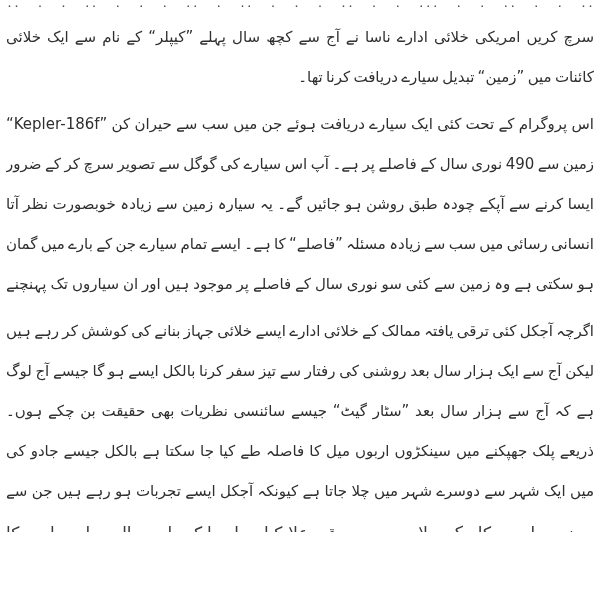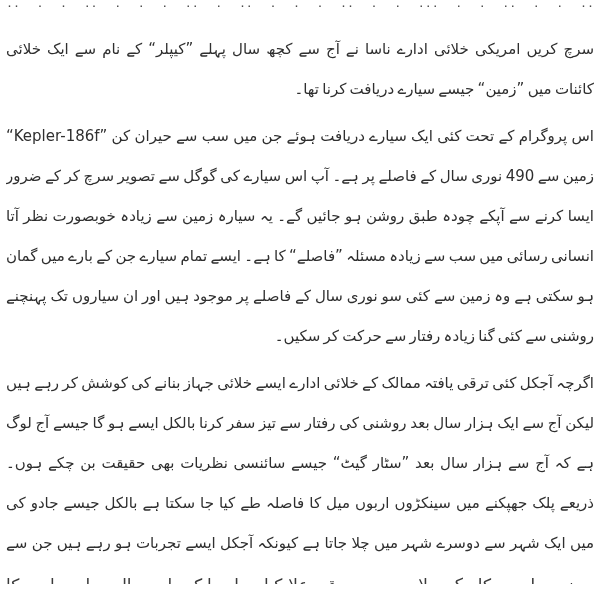--- a/index.html
+++ b/index.html
@@ -16,21 +16,21 @@
     padding: 0 6px;
     color: #2f2f2f;
     font-family: "DejaVu Sans", sans-serif;
     font-size: 15px;
     word-spacing: -1.5px;
   }
   
   .clip-top {
     height: 9px;
     overflow: hidden;
-    margin-bottom: 20px;
+    margin-bottom: 8px;
   }
   .clip-top .frag {
     display: block;
     line-height: 18px;
     margin-top: -3px;
     font-size: 13px;
     color: #4a4a4a;
     text-align: justify;
     text-align-last: justify;
   }
@@ -65,30 +65,29 @@
 <body>
 
 <div class="article">
 
   <div class="clip-top">
     <span class="frag">٠٠ ٠ ٠ ٠٠ ٠ ٠ ٠٠٠ ٠ ٠ ٠٠ ٠ ٠ ٠ ٠٠ ٠ ٠٠ ٠ ٠ ٠ ٠٠ ٠ ٠ ٠٠</span>
   </div>
 
   <div class="para">
     <div class="line">سرچ کریں امریکی خلائی ادارے ناسا نے آج سے کچھ سال پہلے ”کیپلر“ کے نام سے ایک خلائی پروگرام شروع کیا تھا جس کا مقصد</div>
-    <div class="line para-end">کائنات میں ”زمین“ جیسے سیارے دریافت کرنا تھا۔</div>
+    <div class="line para-end">کائنات میں ”زمین“ تبدیل سیارے دریافت کرنا تھا۔</div>
   </div>
 
   <div class="para">
     <div class="line">اس پروگرام کے تحت کئی ایک سیارے دریافت ہوئے جن میں سب سے حیران کن ”Kepler-186f“ نامی سیارہ ہے۔ یہ سیارہ</div>
     <div class="line">زمین سے 490 نوری سال کے فاصلے پر ہے۔ آپ اس سیارے کی گوگل سے تصویر سرچ کر کے ضرور دیکھیں، کیونکہ یہ طے ہے کہ</div>
     <div class="line">ایسا کرنے سے آپکے چودہ طبق روشن ہو جائیں گے۔ یہ سیارہ زمین سے زیادہ خوبصورت نظر آتا ہے۔ فی الحال ”کیپلر“ سیاروں تک</div>
     <div class="line">انسانی رسائی میں سب سے زیادہ مسئلہ ”فاصلے“ کا ہے۔ ایسے تمام سیارے جن کے بارے میں گمان ہے کہ انکی آب و ہوا زمین جیسی</div>
     <div class="line">ہو سکتی ہے وہ زمین سے کئی سو نوری سال کے فاصلے پر موجود ہیں اور ان سیاروں تک پہنچنے کے لیے ایسے خلائی جہاز کی ضرورت ہے جو</div>
-    <div class="line para-end">روشنی سے کئی گنا زیادہ رفتار سے حرکت کر سکیں۔</div>
   </div>
 
   <div class="para">
     <div class="line">اگرچہ آجکل کئی ترقی یافتہ ممالک کے خلائی ادارے ایسے خلائی جہاز بنانے کی کوشش کر رہے ہیں جو روشنی کی رفتار سے تیز سفر کر سکیں</div>
     <div class="line">لیکن آج سے ایک ہزار سال بعد روشنی کی رفتار سے تیز سفر کرنا بالکل ایسے ہو گا جیسے آج لوگ ہوائی سفر کرتے ہیں۔ یہ بھی عین ممکن</div>
     <div class="line">ہے کہ آج سے ہزار سال بعد ”سٹار گیٹ“ جیسے سائنسی نظریات بھی حقیقت بن چکے ہوں۔ ”اسٹار گیٹ“ ایسی ٹیکنالوجی ہے جس کے</div>
     <div class="line">ذریعے پلک جھپکنے میں سینکڑوں اربوں میل کا فاصلہ طے کیا جا سکتا ہے بالکل جیسے جادو کی کہانیوں میں ایک جادوگر غائب ہو کر لمحوں</div>
     <div class="line">میں ایک شہر سے دوسرے شہر میں چلا جاتا ہے کیونکہ آجکل ایسے تجربات ہو رہے ہیں جن سے مادہ یعنی دوسرے لفظوں میں انسانی</div>
   </div>
 

